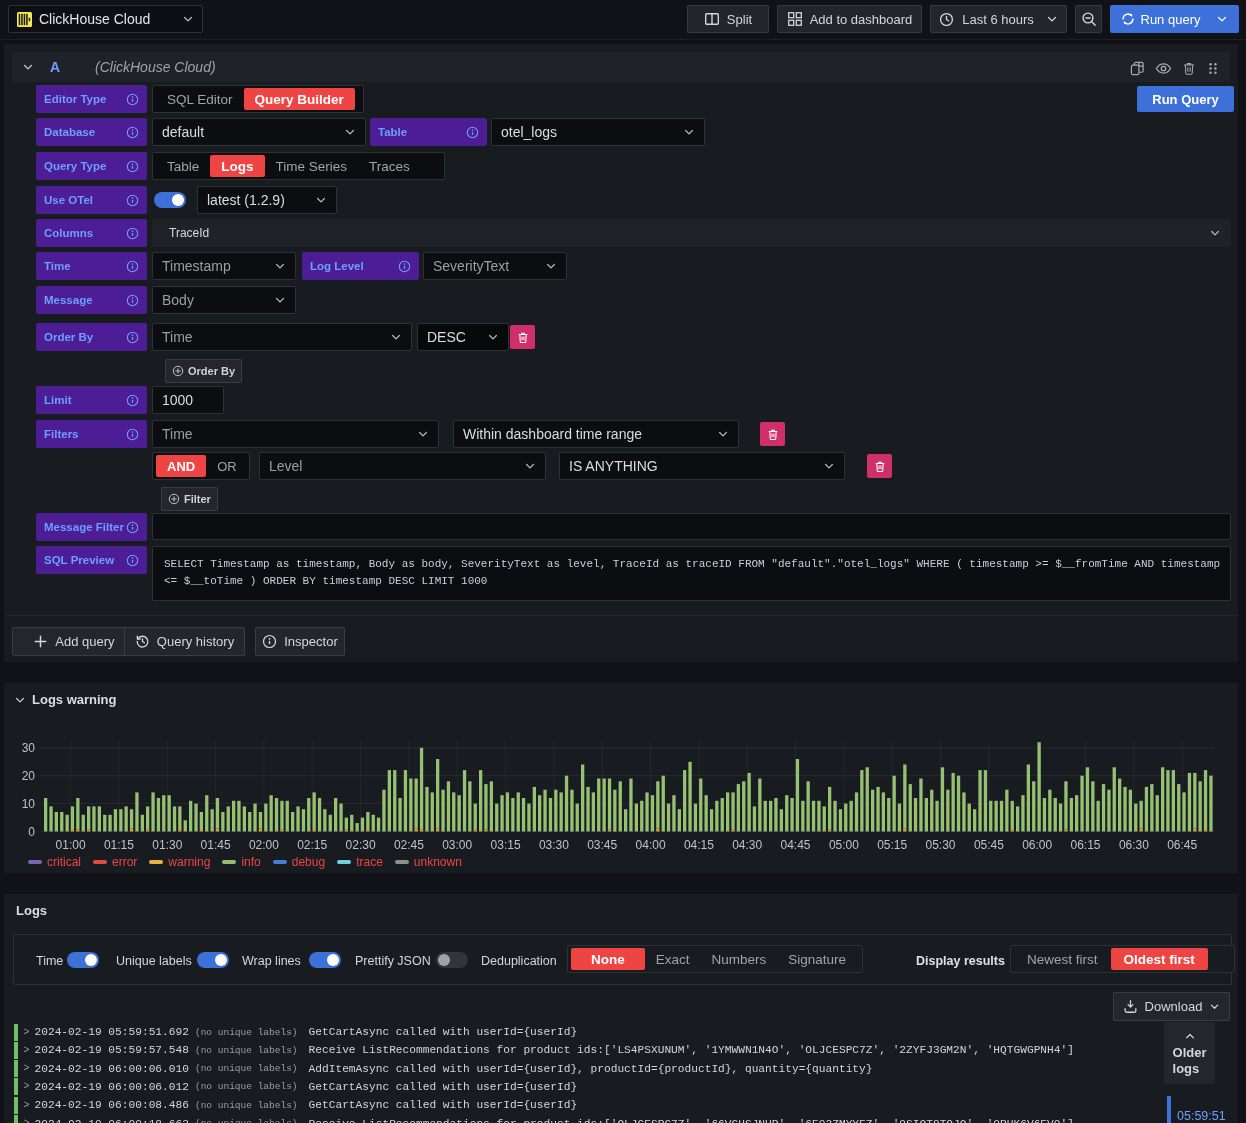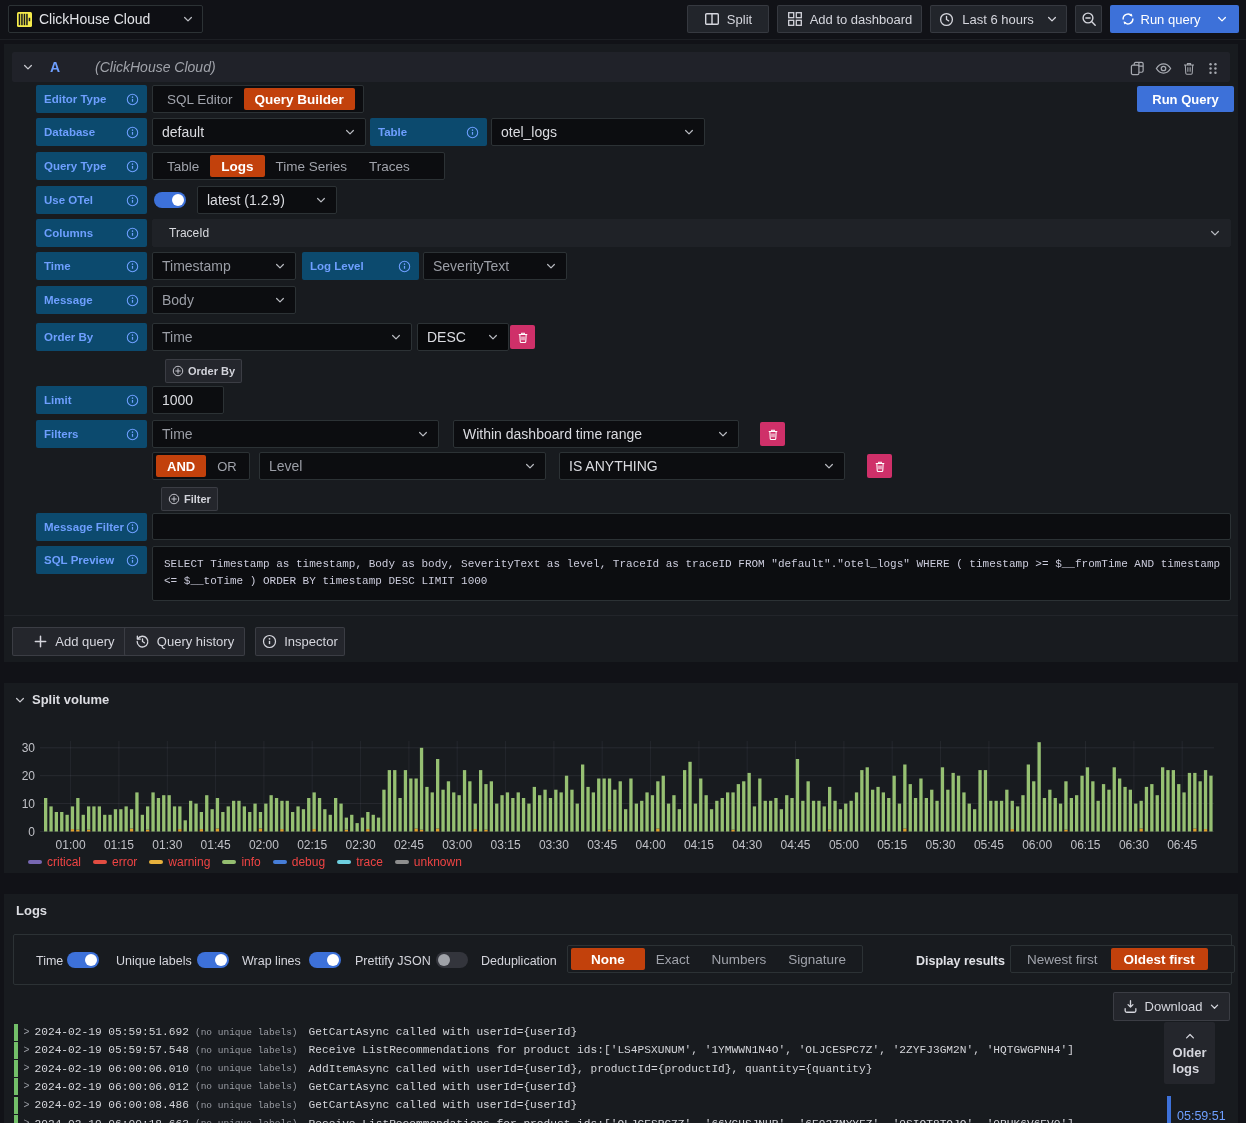--- a/index.html
+++ b/index.html
@@ -9,29 +9,29 @@
 .mono { font-family:"Liberation Mono",monospace; }
 
 #topbar { position:absolute; left:0; top:0; width:1246px; height:40px; border-bottom:1px solid #1d1f24; }
 .tbtn { height:28px; background:#22252b; border:1px solid rgba(204,204,220,0.12); border-radius:2px; display:flex; align-items:center; justify-content:center; gap:7px; padding:0; color:#d5d6dd; font-size:13px; font-weight:500; white-space:nowrap; }
 #dsp { position:absolute; left:8px; top:5px; width:195px; height:28px; background:#0e0f14; border:1px solid #2c3235; border-radius:2px; display:flex; align-items:center; padding:0 8px; gap:7px; color:#e3e4e8; font-size:14px; font-weight:500; }
 #tbr { position:absolute; right:7px; top:5px; display:flex; gap:8px; }
 .runq { height:28px; background:#3d71d9; border-radius:2px; display:flex; align-items:center; padding:0 8px; gap:6px; color:#fff; font-size:13px; font-weight:500; white-space:nowrap; }
 
 .panel { position:absolute; left:4px; width:1234px; background:#181b1f; }
 
-.lbl { position:absolute; height:28px; background:#0c4a6e; border-radius:2px; display:flex; align-items:center; padding:0 8px; color:#6e9fff; font-size:11.5px; font-weight:700; white-space:nowrap; }
+.lbl { position:absolute; height:28px; background:#4c1d95; border-radius:2px; display:flex; align-items:center; padding:0 8px; color:#6e9fff; font-size:11.5px; font-weight:700; white-space:nowrap; }
 .lbl svg { margin-left:auto; }
 .sel { position:absolute; height:28px; background:#0c0d10; border:1px solid #2c3235; border-radius:2px; display:flex; align-items:center; padding:0 9px; font-size:14px; }
 .sel svg.car { margin-left:auto; }
 .gray { color:#9b9ea6; }
 .white { color:#dbdce1; }
 .rgrp { position:absolute; height:28px; background:#0c0d10; border:1px solid #2c3235; border-radius:2px; display:flex; align-items:center; padding:0 3px; }
 .ritem { padding:0 11px; color:#a0a3ab; font-size:13.5px; height:22px; display:flex; align-items:center; white-space:nowrap; }
-.ractive { background:#c2410c; border-radius:2px; color:#fff; font-weight:700; }
+.ractive { background:#ef4444; border-radius:2px; color:#fff; font-weight:700; }
 .trashb { position:absolute; width:25px; height:24px; background:#cf3069; border-radius:2px; display:flex; align-items:center; justify-content:center; }
 .sbtn { position:absolute; height:24px; background:#24262c; border:1px solid rgba(204,204,220,0.14); border-radius:2px; display:flex; align-items:center; gap:4px; padding:0 6px; color:#d2d3da; font-size:11px; font-weight:700; }
 .bbtn { position:absolute; height:29px; background:#24262c; border:1px solid rgba(204,204,220,0.14); border-radius:2px; display:flex; align-items:center; justify-content:center; gap:7px; padding:0; color:#d5d6dd; font-size:13px; font-weight:500; white-space:nowrap; }
 .toggle { width:32px; height:16px; border-radius:9px; background:#3d71d9; }
 .toggle.abs { position:absolute; }
 .toggle .kn { position:absolute; right:2px; top:2px; width:12px; height:12px; border-radius:50%; background:#fff; }
 .toggle.off { background:#33353c; }
 .toggle.off .kn { left:2px; right:auto; background:#9fa2a8; }
 
 .logrow { position:absolute; left:10px; height:18px; display:flex; align-items:center; font-family:"Liberation Mono",monospace; font-size:11.2px; color:#d4d5da; white-space:pre; }
@@ -324,21 +324,21 @@
           <circle cx="8" cy="8" r="6.4" stroke="#d5d6dd" stroke-width="1.3"></circle>
           <path d="M8 7.3v3.5" stroke="#d5d6dd" stroke-width="1.5"></path>
           <circle cx="8" cy="5.1" r="0.95" fill="#d5d6dd"></circle>
         </svg>Inspector</div>
 </div>
 
 <div class="panel" id="p2" style="top:683px; height:190px;">
   <svg class="abs" style="left:10px;top:11px" width="12" height="12" viewBox="0 0 16 16" fill="none">
         <path d="M3.5 6l4.5 4.5L12.5 6" stroke="#c7c8ce" stroke-width="1.7" stroke-linecap="round" stroke-linejoin="round"></path>
       </svg>
-  <div class="abs" style="left:28px;top:9px;color:#dcdde2;font-size:13px;font-weight:700;">Split volume</div>
+  <div class="abs" style="left:28px;top:9px;color:#dcdde2;font-size:13px;font-weight:700;">Logs warning</div>
   <svg width="1234" height="190" style="position:absolute;left:0;top:0">
         <line x1="36" y1="64.8" x2="1210" y2="64.8" stroke="rgba(204,204,220,0.09)" stroke-width="1"></line>
         <line x1="36" y1="92.7" x2="1210" y2="92.7" stroke="rgba(204,204,220,0.09)" stroke-width="1"></line>
         <line x1="36" y1="120.6" x2="1210" y2="120.6" stroke="rgba(204,204,220,0.09)" stroke-width="1"></line>
         <line x1="36" y1="148.5" x2="1210" y2="148.5" stroke="rgba(204,204,220,0.09)" stroke-width="1"></line>
         <line x1="66.6" y1="58" x2="66.6" y2="148.5" stroke="rgba(204,204,220,0.07)" stroke-width="1"></line>
         <line x1="114.9" y1="58" x2="114.9" y2="148.5" stroke="rgba(204,204,220,0.07)" stroke-width="1"></line>
         <line x1="163.3" y1="58" x2="163.3" y2="148.5" stroke="rgba(204,204,220,0.07)" stroke-width="1"></line>
         <line x1="211.6" y1="58" x2="211.6" y2="148.5" stroke="rgba(204,204,220,0.07)" stroke-width="1"></line>
         <line x1="259.9" y1="58" x2="259.9" y2="148.5" stroke="rgba(204,204,220,0.07)" stroke-width="1"></line>

